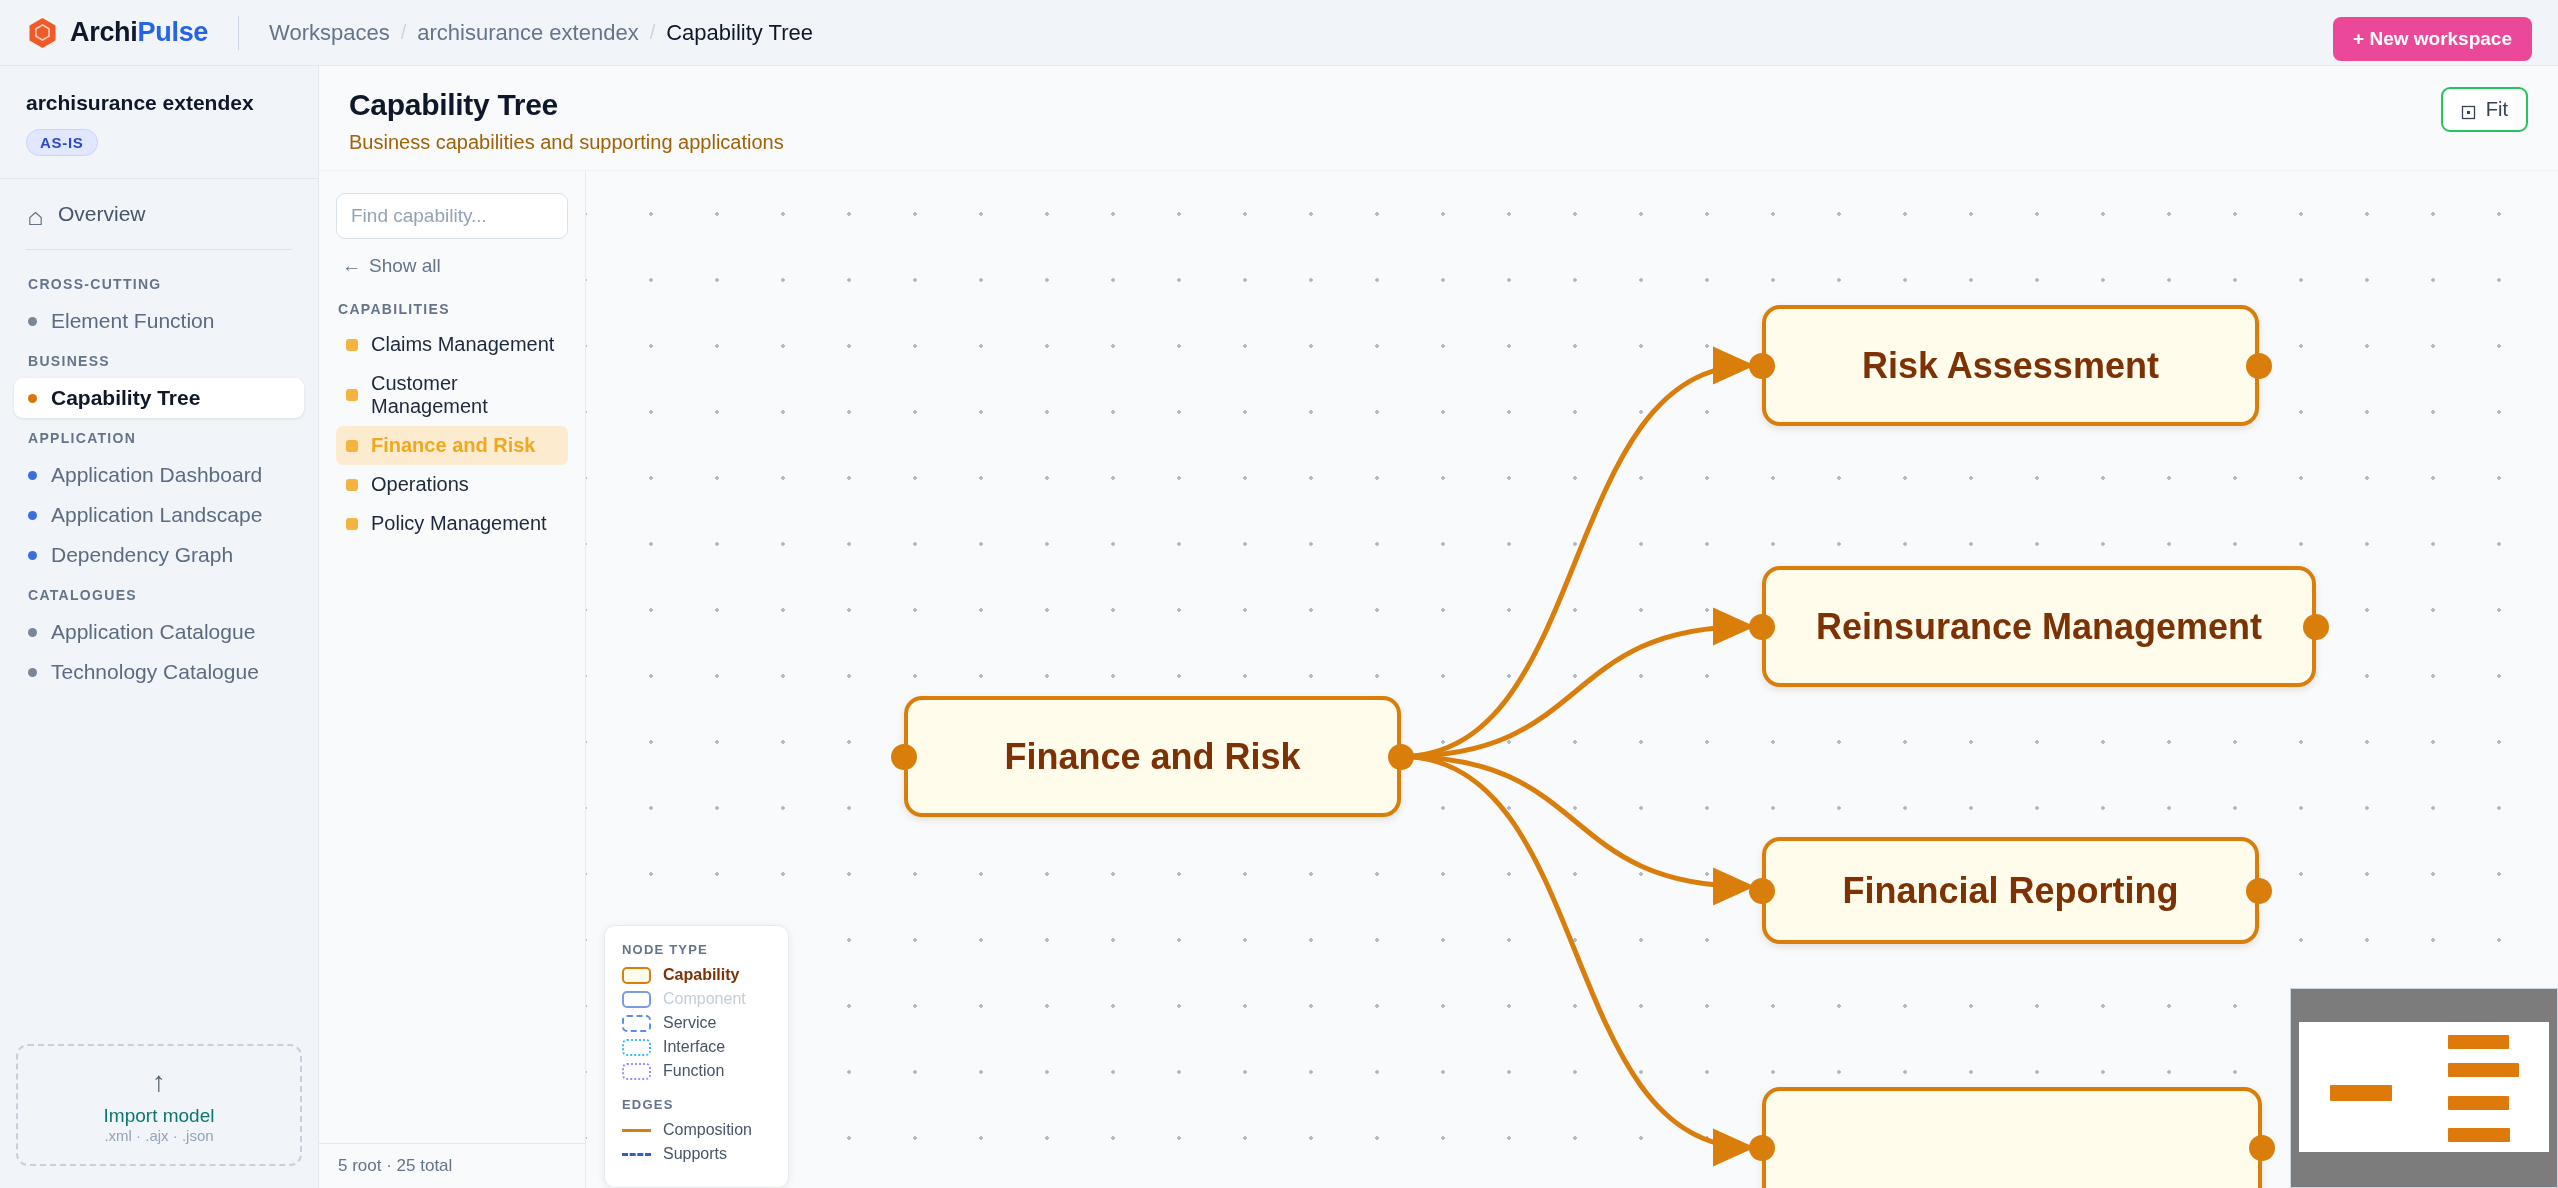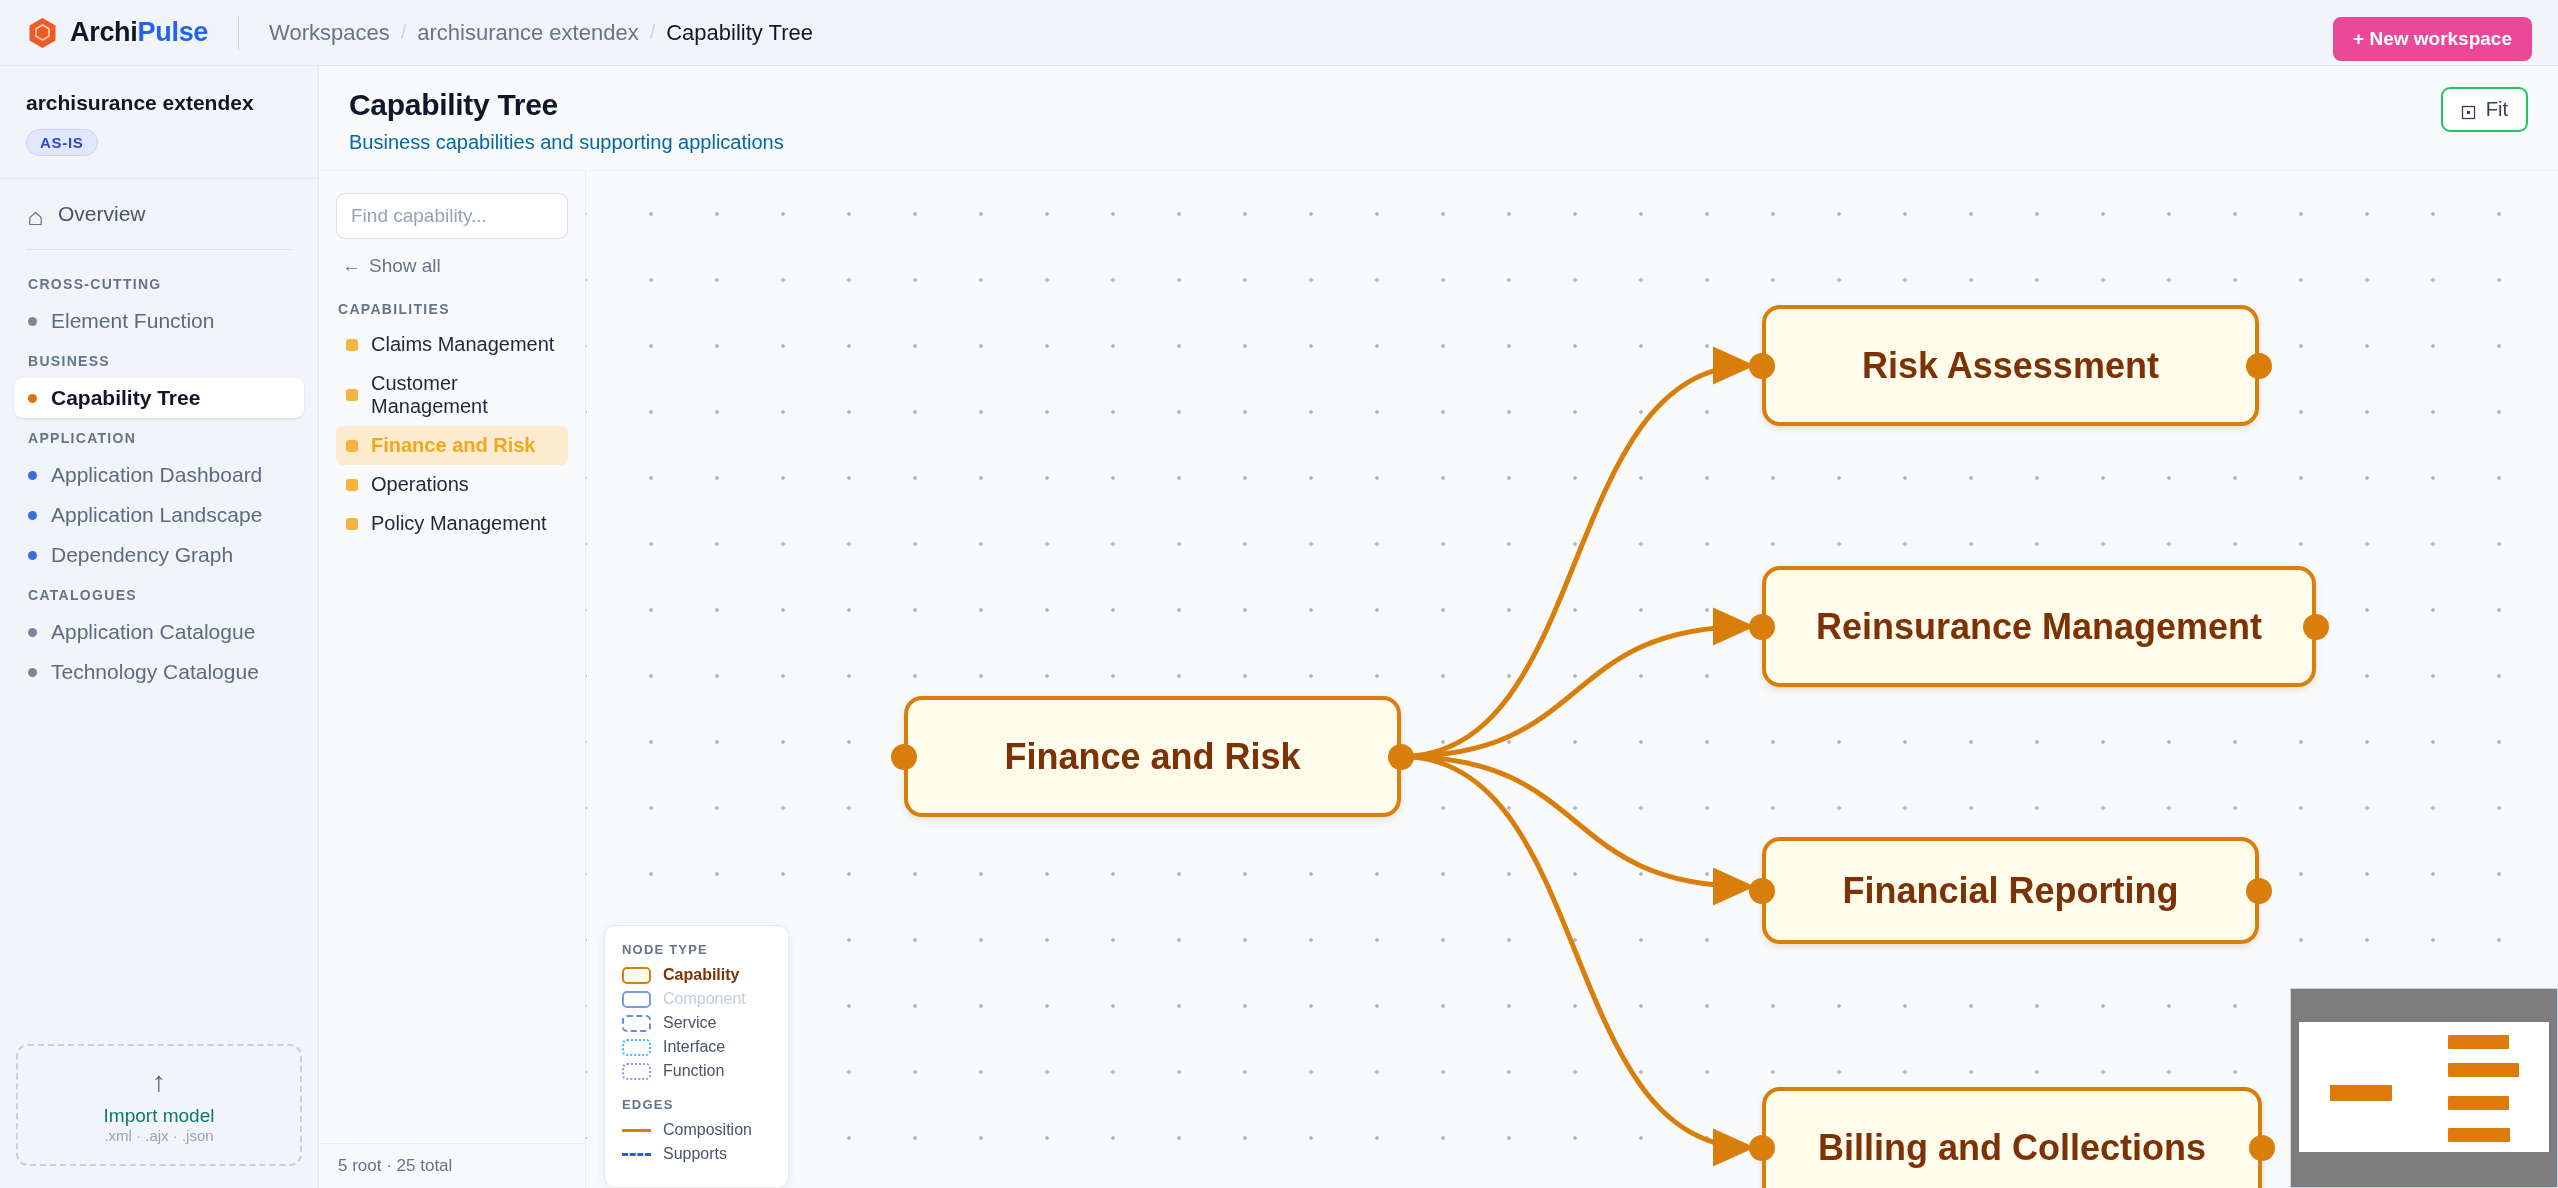--- a/index.html
+++ b/index.html
@@ -96,21 +96,21 @@
   
   .main { flex: 1; display: flex; flex-direction: column; min-width: 0; background: #F8FAFC; }
   .main-head {
     height: 105px; flex: 0 0 105px;
     background: #F8FAFC;
     padding: 22px 30px 0 30px;
     position: relative;
     border-bottom: 1px solid #EEF2F6;
   }
   .page-title { font-size: 30px; font-weight: 700; color: #0F172A; letter-spacing: -0.3px; }
-  .page-sub { font-size: 20px; color: #0369a1; margin-top: 9px; }
+  .page-sub { font-size: 20px; color: #a16207; margin-top: 9px; }
   .fit-btn {
     position: absolute; right: 30px; top: 21px;
     background: #FFFFFF; border: 2px solid #22c55e;
     border-radius: 9px; padding: 9px 18px;
     font-size: 20px; color: #334155; cursor: pointer;
     display: flex; align-items: center; gap: 10px;
     font-family: inherit;
   }
   .fit-icon { width: 15px; height: 15px; display:block; }
 
@@ -396,21 +396,20 @@
                 <span class="node-label">Reinsurance Management</span>
                 <span class="port right"></span>
               </div>
               <div class="node" style="left: 1176px; top: 666px; width: 497px; height: 107px; font-size: 36px;">
                 <span class="port left"></span>
                 <span class="node-label">Financial Reporting</span>
                 <span class="port right"></span>
               </div>
               <div class="node" style="left: 1176px; top: 916px; width: 500px; height: 121px; font-size: 36px;">
                 <span class="port left"></span>
-                <span class="node-label">Billing and Collections</span>
                 <span class="port right"></span>
               </div>
             </div>
 
           <div class="legend">
             <div class="legend-label">NODE TYPE</div>
             <div class="legend-row">
               <span class="swatch sw-capability"></span>
               <span class="legend-text cap">Capability</span>
             </div>

